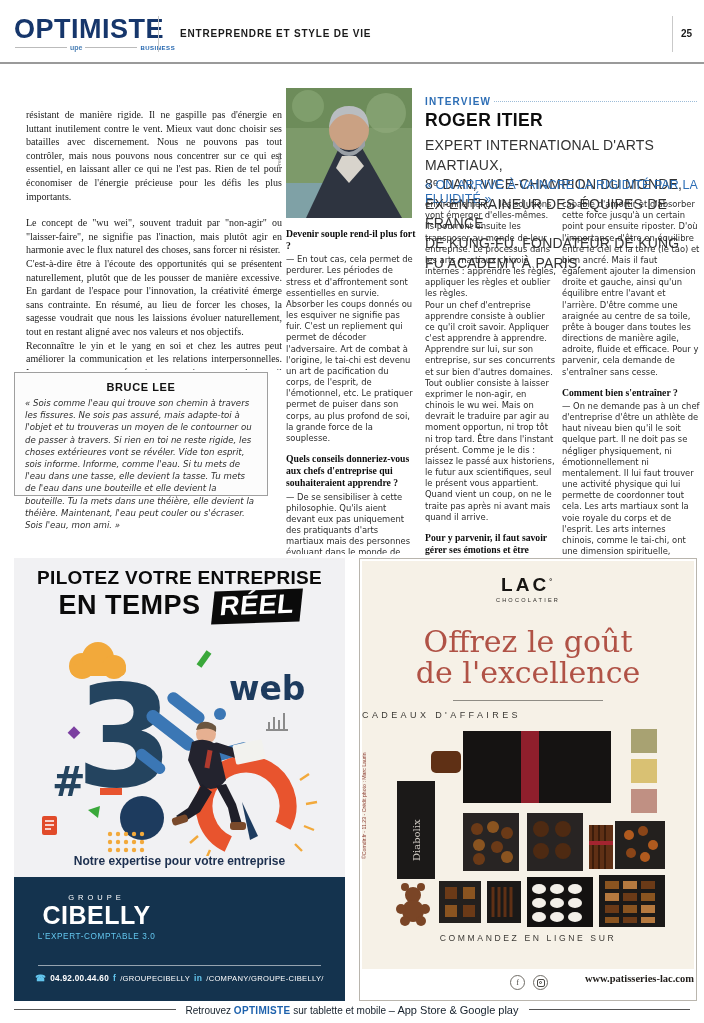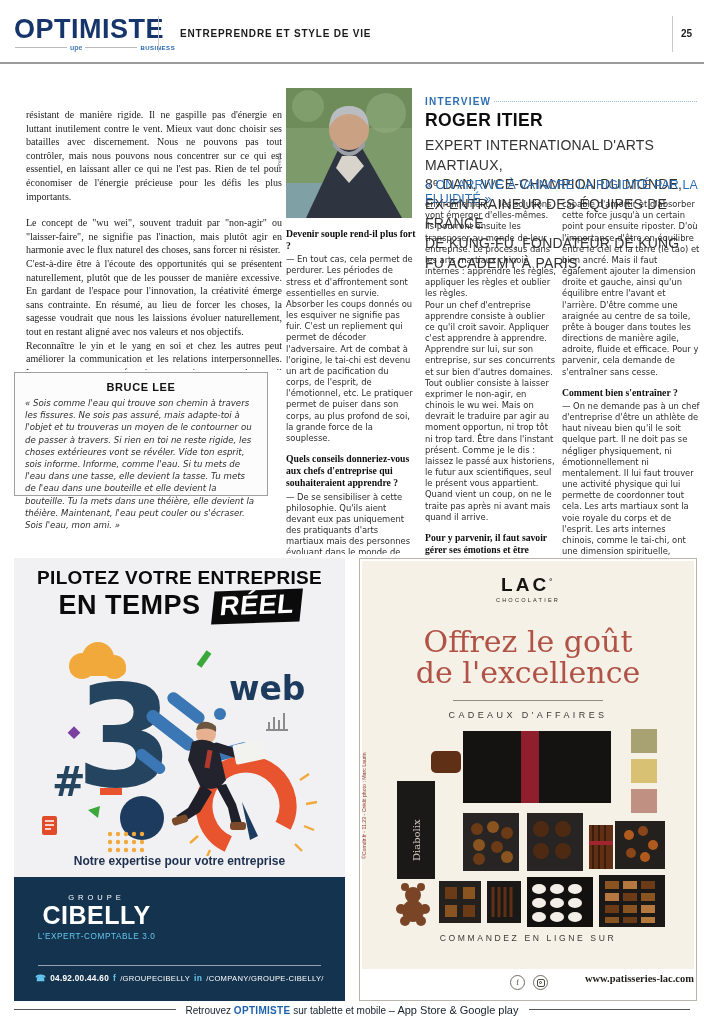--- a/index.html
+++ b/index.html
@@ -85,21 +85,21 @@
   .adR{position:absolute;left:359px;top:558px;width:338px;height:443px;background:#fff;
        border:1px solid #b9b5ad;box-sizing:border-box;overflow:hidden;}
   .adR-panel{position:absolute;left:2px;top:2px;width:332px;height:408px;background:#f6f1e7;}
   .lac{margin-top:13px;text-align:center;color:#171513;}
   .lac-name{font-size:19px;font-weight:700;letter-spacing:3px;}
   .lac-name sup{font-size:7px;}
   .lac-sub{font-size:5.6px;letter-spacing:2.2px;margin-top:1px;color:#2c2a27;}
   .adR-head{margin-top:23px;text-align:center;font-family:"DejaVu Serif",serif;font-weight:400;
             font-size:30px;line-height:1.04;color:#b05246;}
   .adR-div{width:150px;margin:12px auto 0;border-top:1px solid #8f8c85;}
-  .adR-sub{margin-top:9px;text-align:center;font-size:9px;letter-spacing:3.4px;color:#3c3a36;}
+  .adR-sub{margin-top:9px;text-align:left;font-size:9px;letter-spacing:3.4px;color:#3c3a36;}
   .chocs{position:absolute;left:17px;top:168px;}
   .adR-cta{position:absolute;left:0;top:372px;width:332px;text-align:center;font-size:8.6px;
            letter-spacing:2.6px;color:#3c3a36;}
   .adR-url{position:absolute;left:0;top:385px;width:332px;text-align:right;
            font-family:"Liberation Serif",serif;font-weight:700;font-size:10.5px;color:#201d1a;margin-top:27px;}
   .adR-social{position:absolute;left:0;top:416px;width:338px;display:flex;justify-content:center;gap:8px;}
   .soc{width:13px;height:13px;border:1px solid #6f6c66;border-radius:50%;display:flex;
        align-items:center;justify-content:center;font-size:8px;color:#4a4844;
        font-family:"Liberation Serif",serif;}
   .ig-sq{width:6px;height:6px;border:1px solid #4a4844;border-radius:2px;position:relative;}

